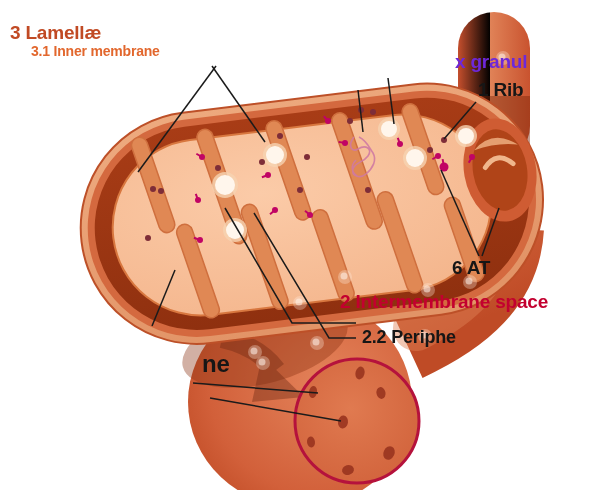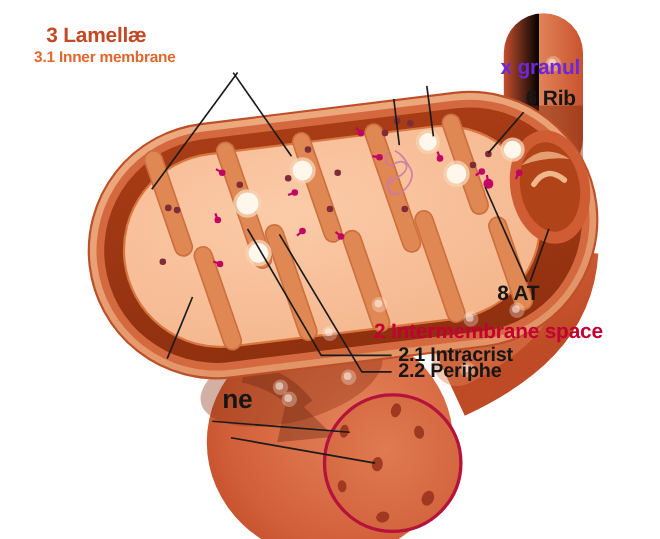--- a/index.html
+++ b/index.html
@@ -191,23 +191,22 @@
         <polyline points="479,256 441,170" fill="none" stroke="#1b1b1b" stroke-width="1.5"></polyline>
         <polyline points="482,256 499,208" fill="none" stroke="#1b1b1b" stroke-width="1.5"></polyline>
         <polyline points="225,208 292,323 356,323" fill="none" stroke="#1b1b1b" stroke-width="1.5"></polyline>
         <polyline points="254,213 329,338 356,338" fill="none" stroke="#1b1b1b" stroke-width="1.5"></polyline>
         <polyline points="152,326 175,270" fill="none" stroke="#1b1b1b" stroke-width="1.5"></polyline>
         <polyline points="193,383 318,393" fill="none" stroke="#1b1b1b" stroke-width="1.5"></polyline>
         <polyline points="210,398 341,421" fill="none" stroke="#1b1b1b" stroke-width="1.5"></polyline>
       </g>
 </svg>
 
-<div class="lbl" style="left: 10px; top: 23px; font-size: 19px; color: rgb(193, 74, 36); margin-left: 32px;">3 Lamellæ</div>
+<div class="lbl" style="left: 10px; top: 23px; font-size: 19px; color: rgb(193, 74, 36);">3 Lamellæ</div>
 <div class="lbl" style="left: 31px; top: 44px; font-size: 14px; color: rgb(226, 103, 45);">3.1 Inner membrane</div>
 <div class="lbl" style="left: 455px; top: 52px; font-size: 19px; color: #6d28d9;">x granul</div>
-<div class="lbl" style="left: 478px; top: 80px; font-size: 19px; color: rgb(22, 22, 22);">6 Rib</div>
-<div class="lbl" style="left: 452px; top: 258px; font-size: 19px; color: rgb(22, 22, 22);">8 AT</div>
+<div class="lbl" style="left: 478px; top: 80px; font-size: 19px; color: rgb(22, 22, 22);">1 Rib</div>
+<div class="lbl" style="left: 452px; top: 258px; font-size: 19px; color: rgb(22, 22, 22);">6 AT</div>
 <div class="lbl" style="left: 340px; top: 292px; font-size: 19px; color: rgb(195, 0, 47);">2 Intermembrane space</div>
-<div class="lbl" style="left: 362px; top: 313px; font-size: 18px; color: rgb(22, 22, 22);">2.1 Intracrist</div>
 <div class="lbl" style="left: 362px; top: 328px; font-size: 18px; color: rgb(22, 22, 22);">2.2 Periphe</div>
 <div class="lbl" style="left: 202px; top: 351px; font-size: 24px; color: rgb(22, 22, 22);">ne</div>
 
 </div>
 
 </body></html>

